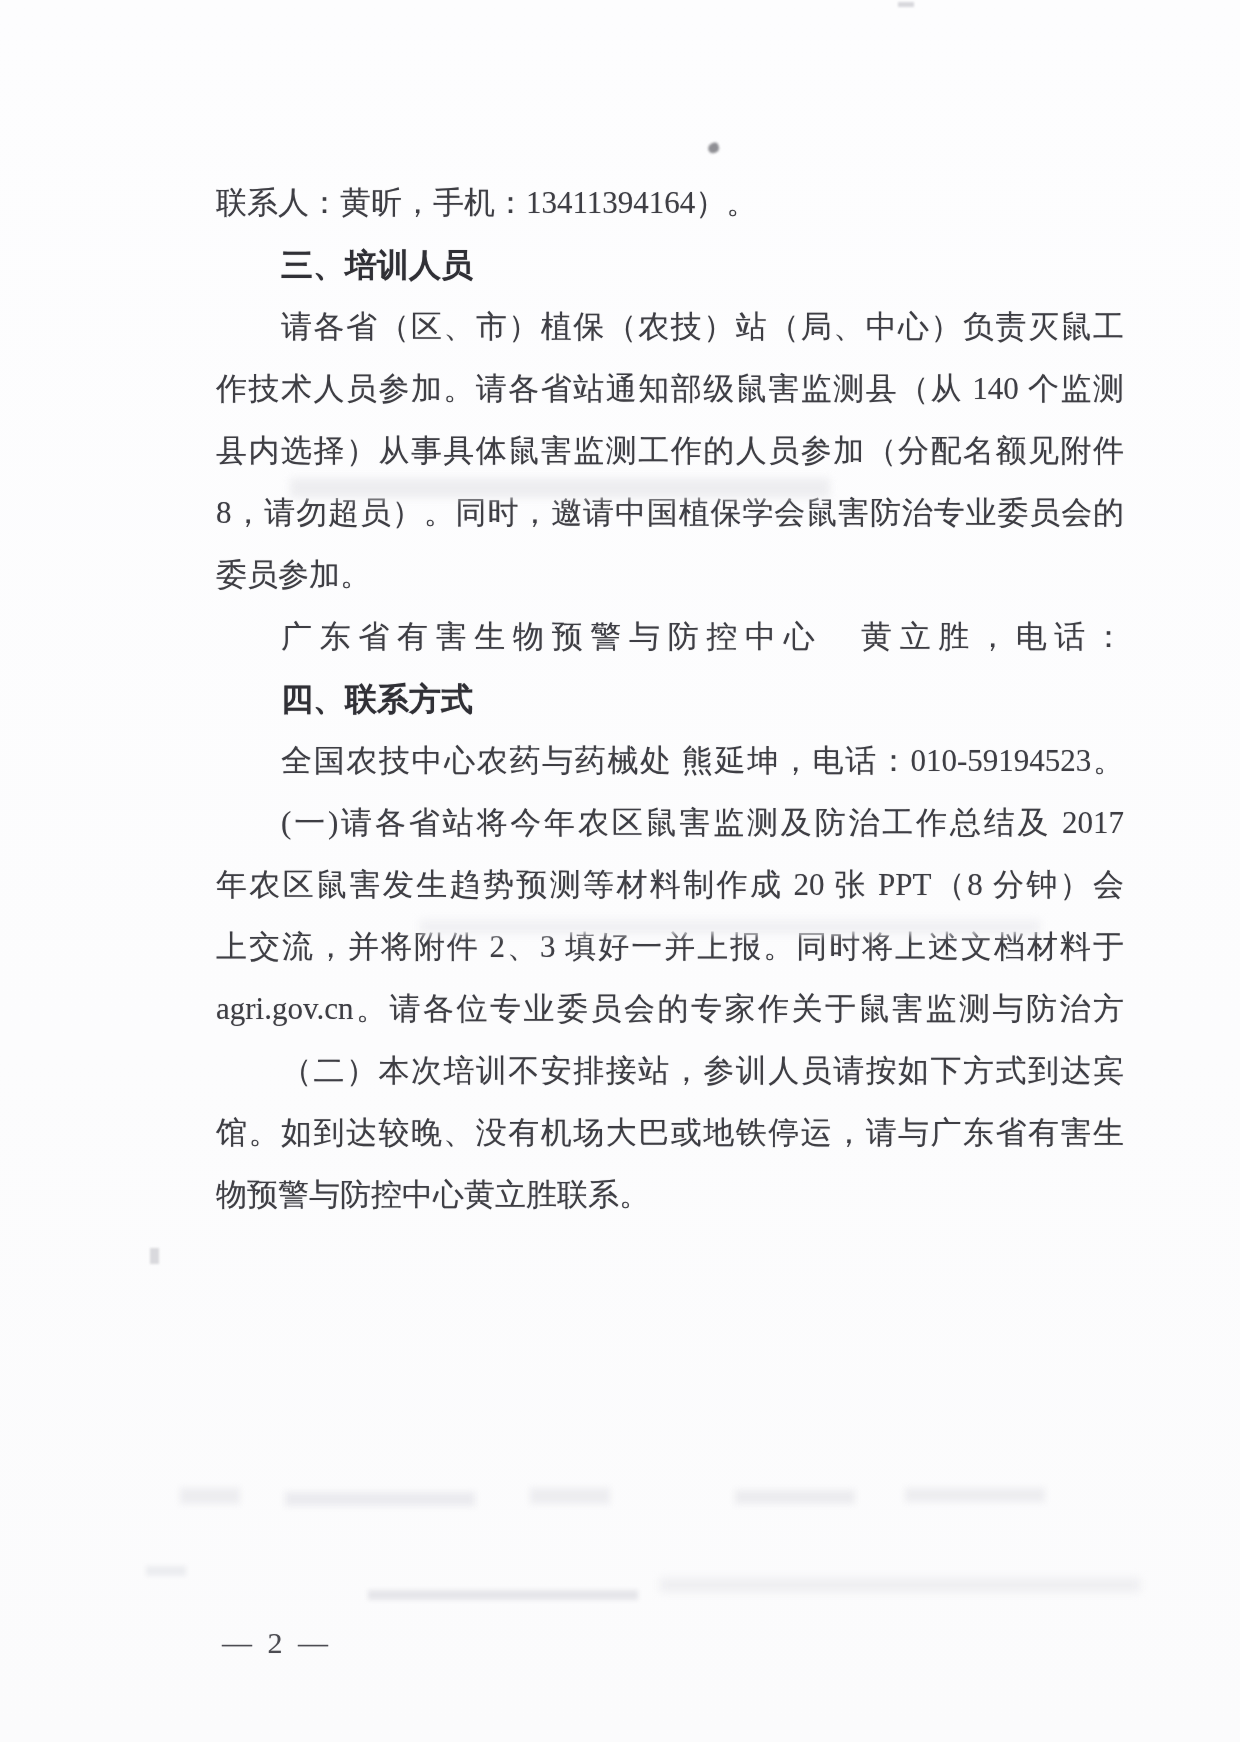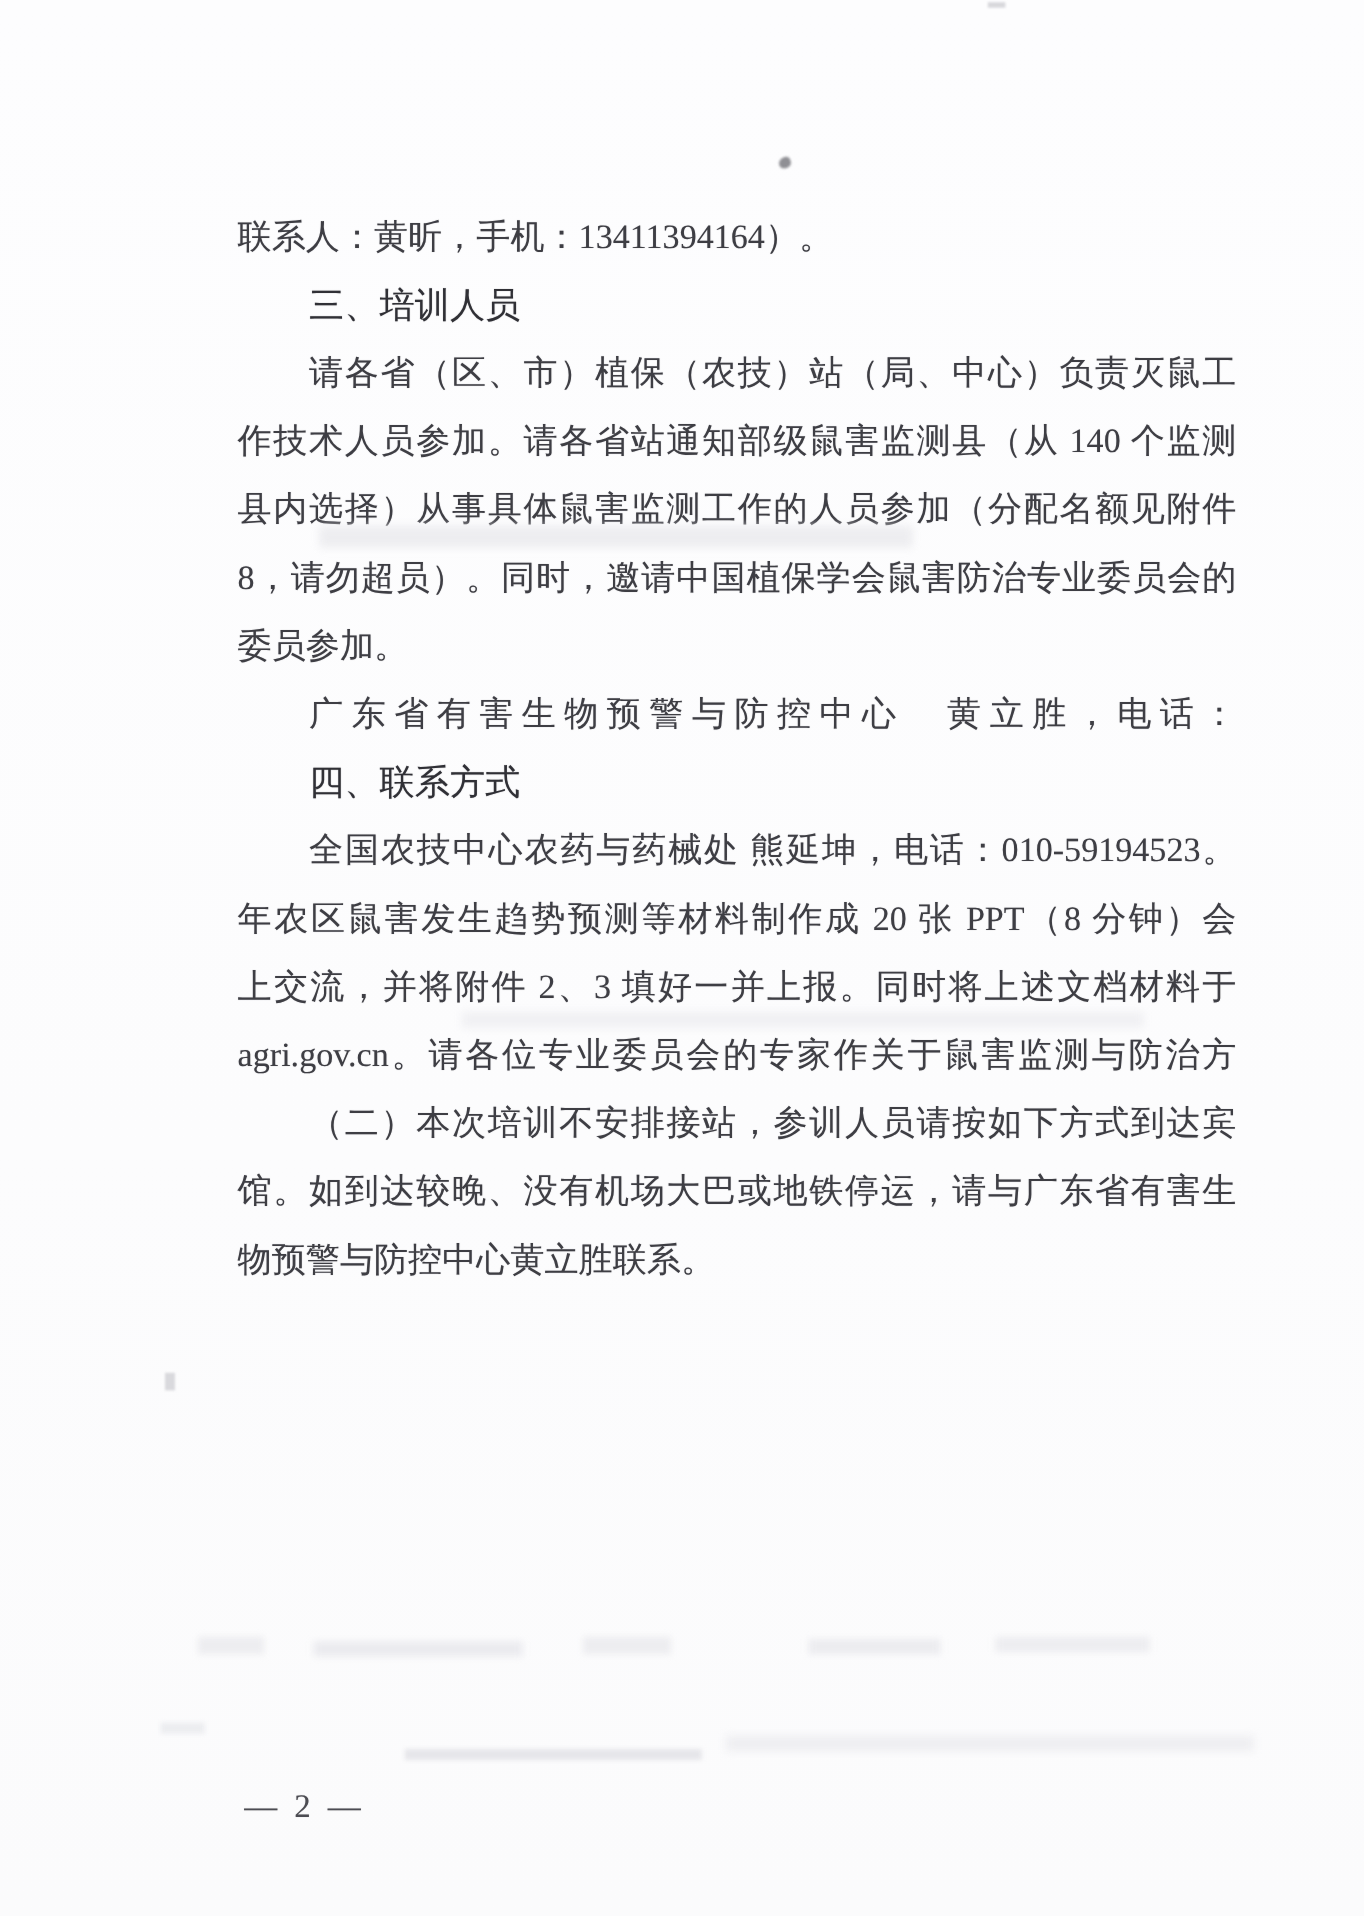--- a/index.html
+++ b/index.html
@@ -4,32 +4,32 @@
 <style>
   html,body{margin:0;padding:0;}
   body{
     width:1240px;height:1742px;position:relative;overflow:hidden;
     background:#fcfcfd;
     font-family:"Liberation Serif","DejaVu Serif",serif;
     color:#3e3e44;
   }
   .page{position:absolute;inset:0;background:linear-gradient(180deg,#fdfdfe 0%,#fcfcfd 60%,#fbfbfc 100%);}
   .content{
-    position:absolute;left:216px;top:184px;width:908px;
+    position:absolute;left:216px;top:172px;width:908px;
     text-shadow:0 0 1px rgba(62,62,68,.35);
   }
   .ln{
     height:62px;line-height:62px;font-size:31px;white-space:normal;
     text-align:left;
   }
   .jl{text-align:justify;text-align-last:justify;}
   .ind{padding-left:65px;}
   .hd{
     font-family:"Liberation Sans","DejaVu Sans",sans-serif;
-    font-weight:400;font-size:32px;color:#303036;
+    font-weight:700;font-size:32px;color:#303036;
     text-shadow:0 0 1px rgba(48,48,54,.45);
   }
   .footer{
     position:absolute;left:222px;top:1612px;height:62px;line-height:62px;
     font-size:30px;letter-spacing:4px;color:#4c4c52;
     text-shadow:0 0 1px rgba(76,76,82,.3);
   }
   
   .art{position:absolute;pointer-events:none;}
   .a-speck1{left:708px;top:143px;width:11px;height:10px;background:#8f8f94;border-radius:60% 40% 50% 50%;filter:blur(1px);transform:rotate(-20deg);}
@@ -58,20 +58,21 @@
     <div class="ln ind jl">请各省（区、市）植保（农技）站（局、中心）负责灭鼠工</div>
     <div class="ln jl">作技术人员参加。请各省站通知部级鼠害监测县（从 140 个监测</div>
     <div class="ln jl">县内选择）从事具体鼠害监测工作的人员参加（分配名额见附件</div>
     <div class="ln jl">8，请勿超员）。同时，邀请中国植保学会鼠害防治专业委员会的</div>
     <div class="ln">委员参加。</div>
 
     <div class="ln ind jl">广东省有害生物预警与防控中心　黄立胜，电话：</div>
     <div class="ln hd ind">四、联系方式</div>
     <div class="ln ind jl">全国农技中心农药与药械处 熊延坤，电话：010-59194523。</div>
 
+    <div class="ln ind jl">(一)请各省站将今年农区鼠害监测及防治工作总结及 2017</div>
     <div class="ln jl">年农区鼠害发生趋势预测等材料制作成 20 张 PPT（8 分钟）会</div>
     <div class="ln jl">上交流，并将附件 2、3 填好一并上报。同时将上述文档材料于</div>
     <div class="ln jl">agri.gov.cn。请各位专业委员会的专家作关于鼠害监测与防治方</div>
     <div class="ln ind jl">（二）本次培训不安排接站，参训人员请按如下方式到达宾</div>
     <div class="ln jl">馆。如到达较晚、没有机场大巴或地铁停运，请与广东省有害生</div>
     <div class="ln">物预警与防控中心黄立胜联系。</div>
   </div>
 
   <div class="footer">— 2 —</div>
 

